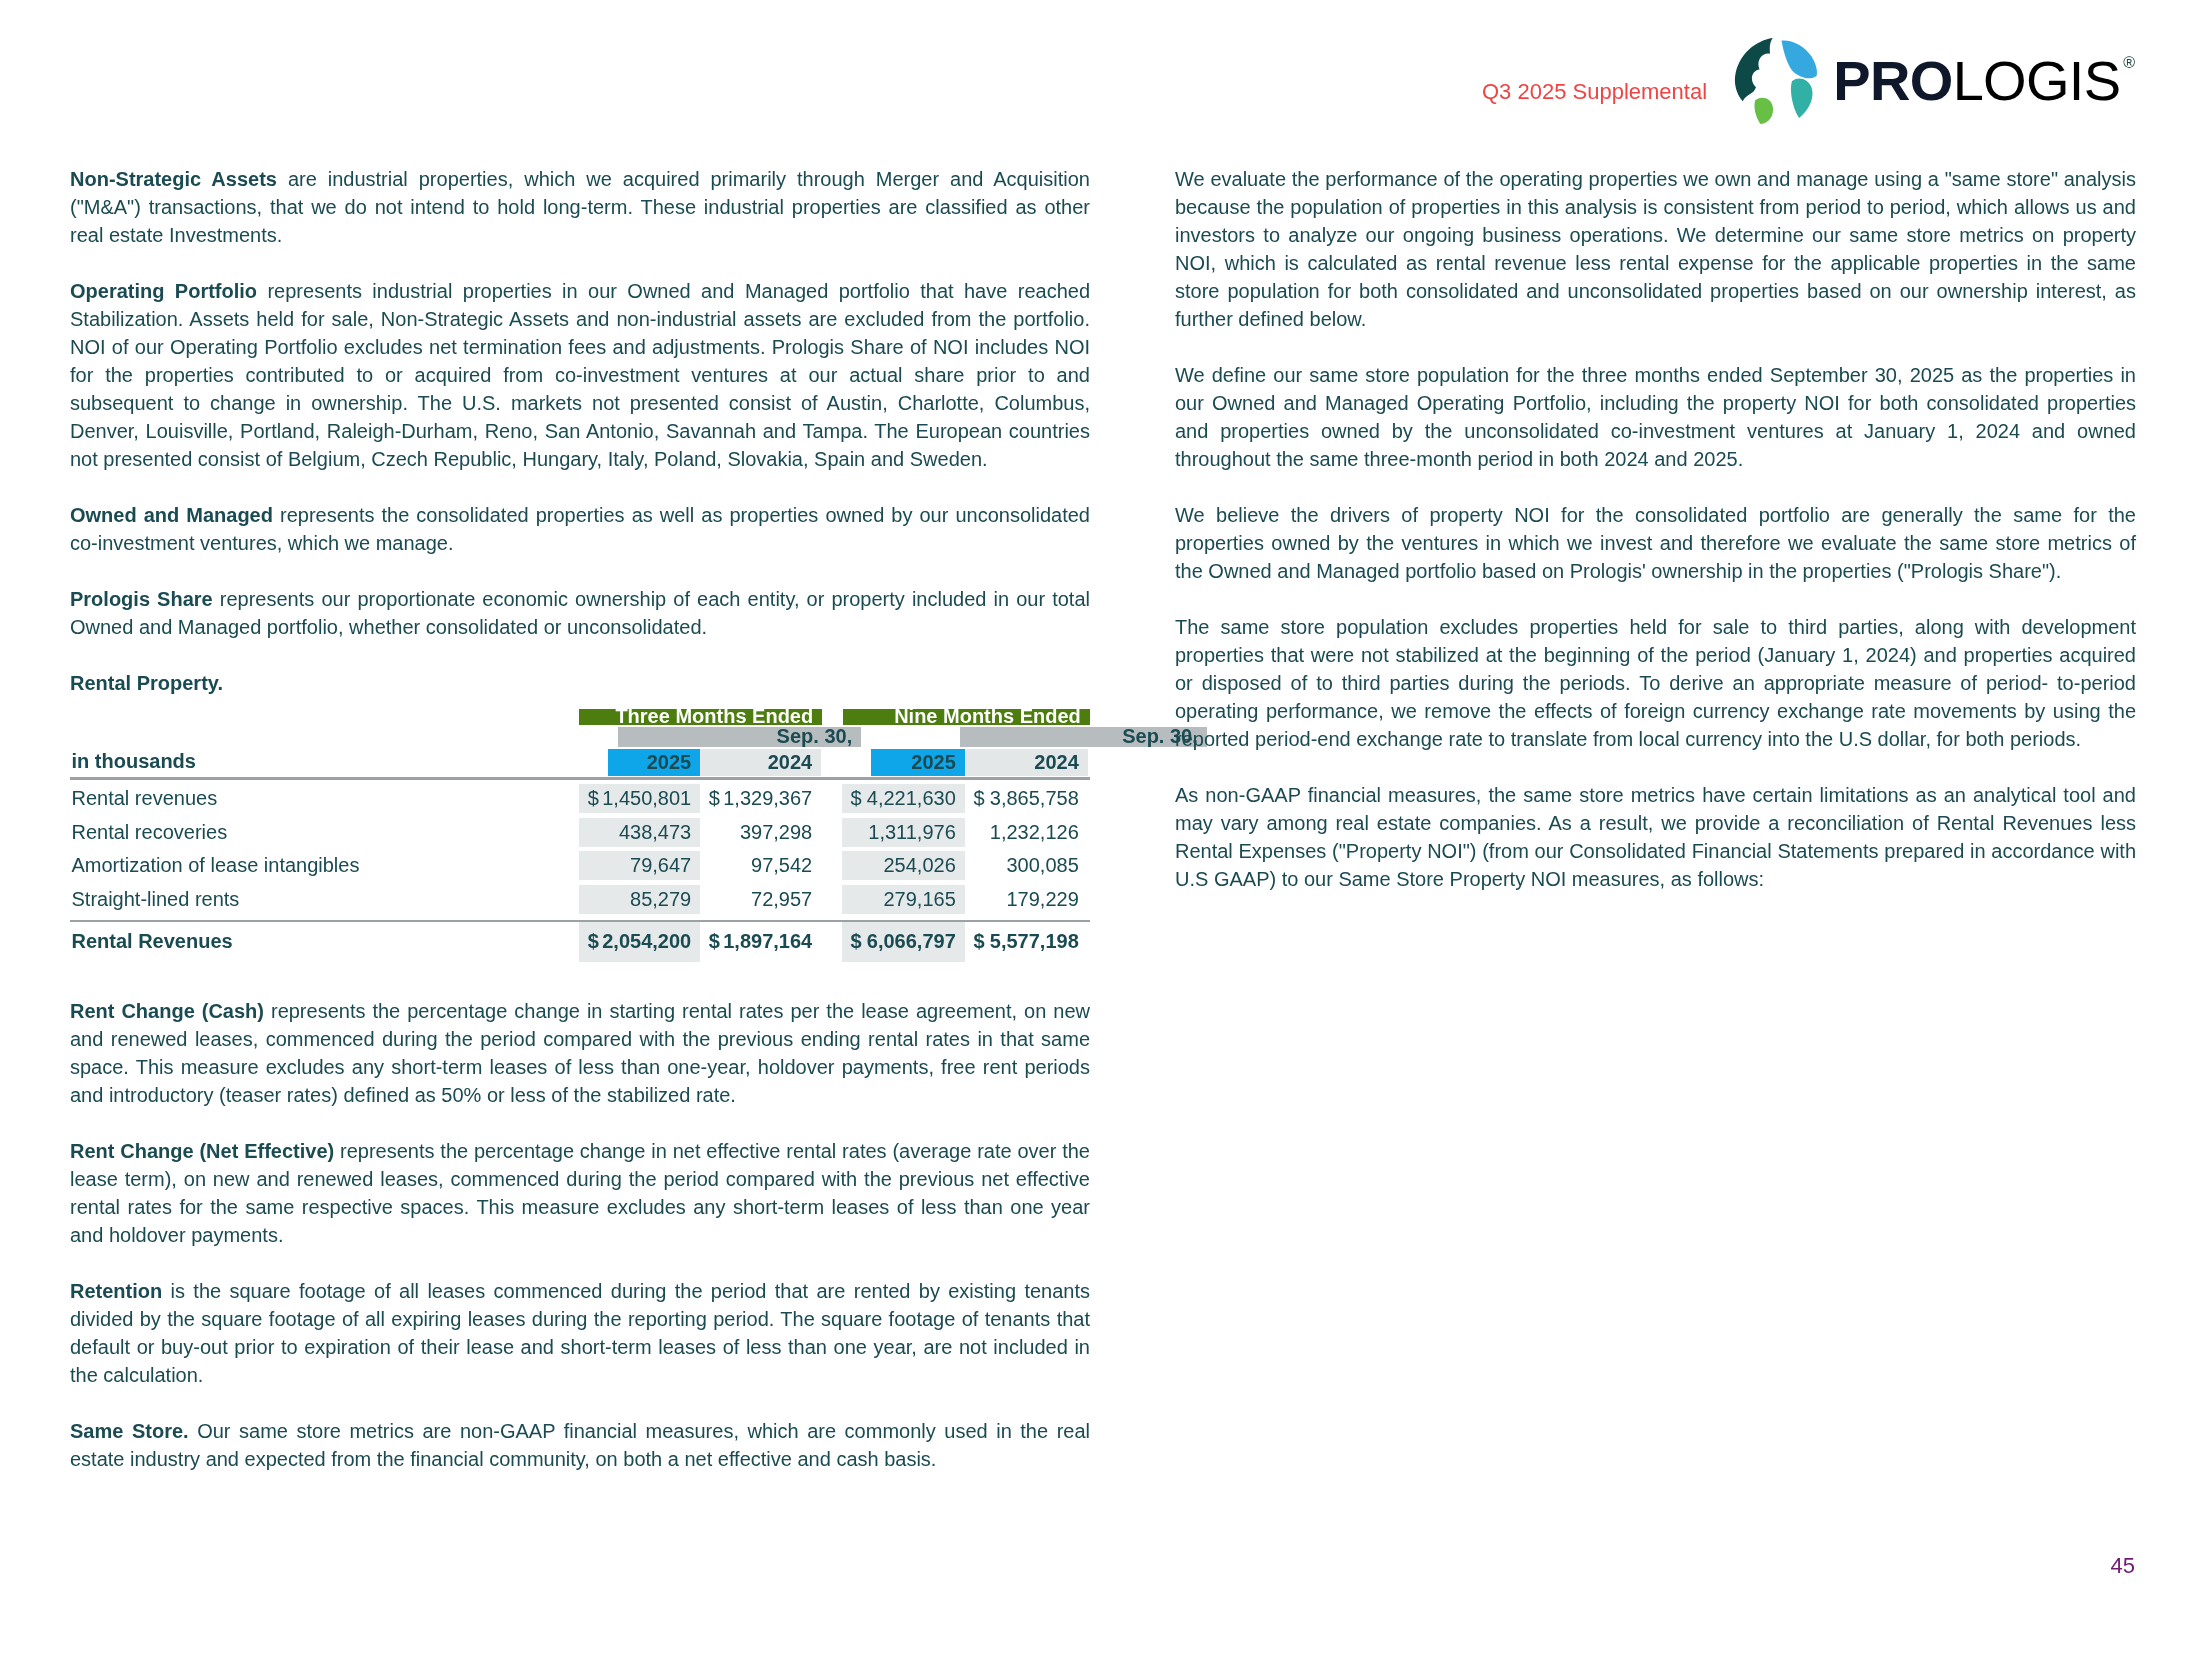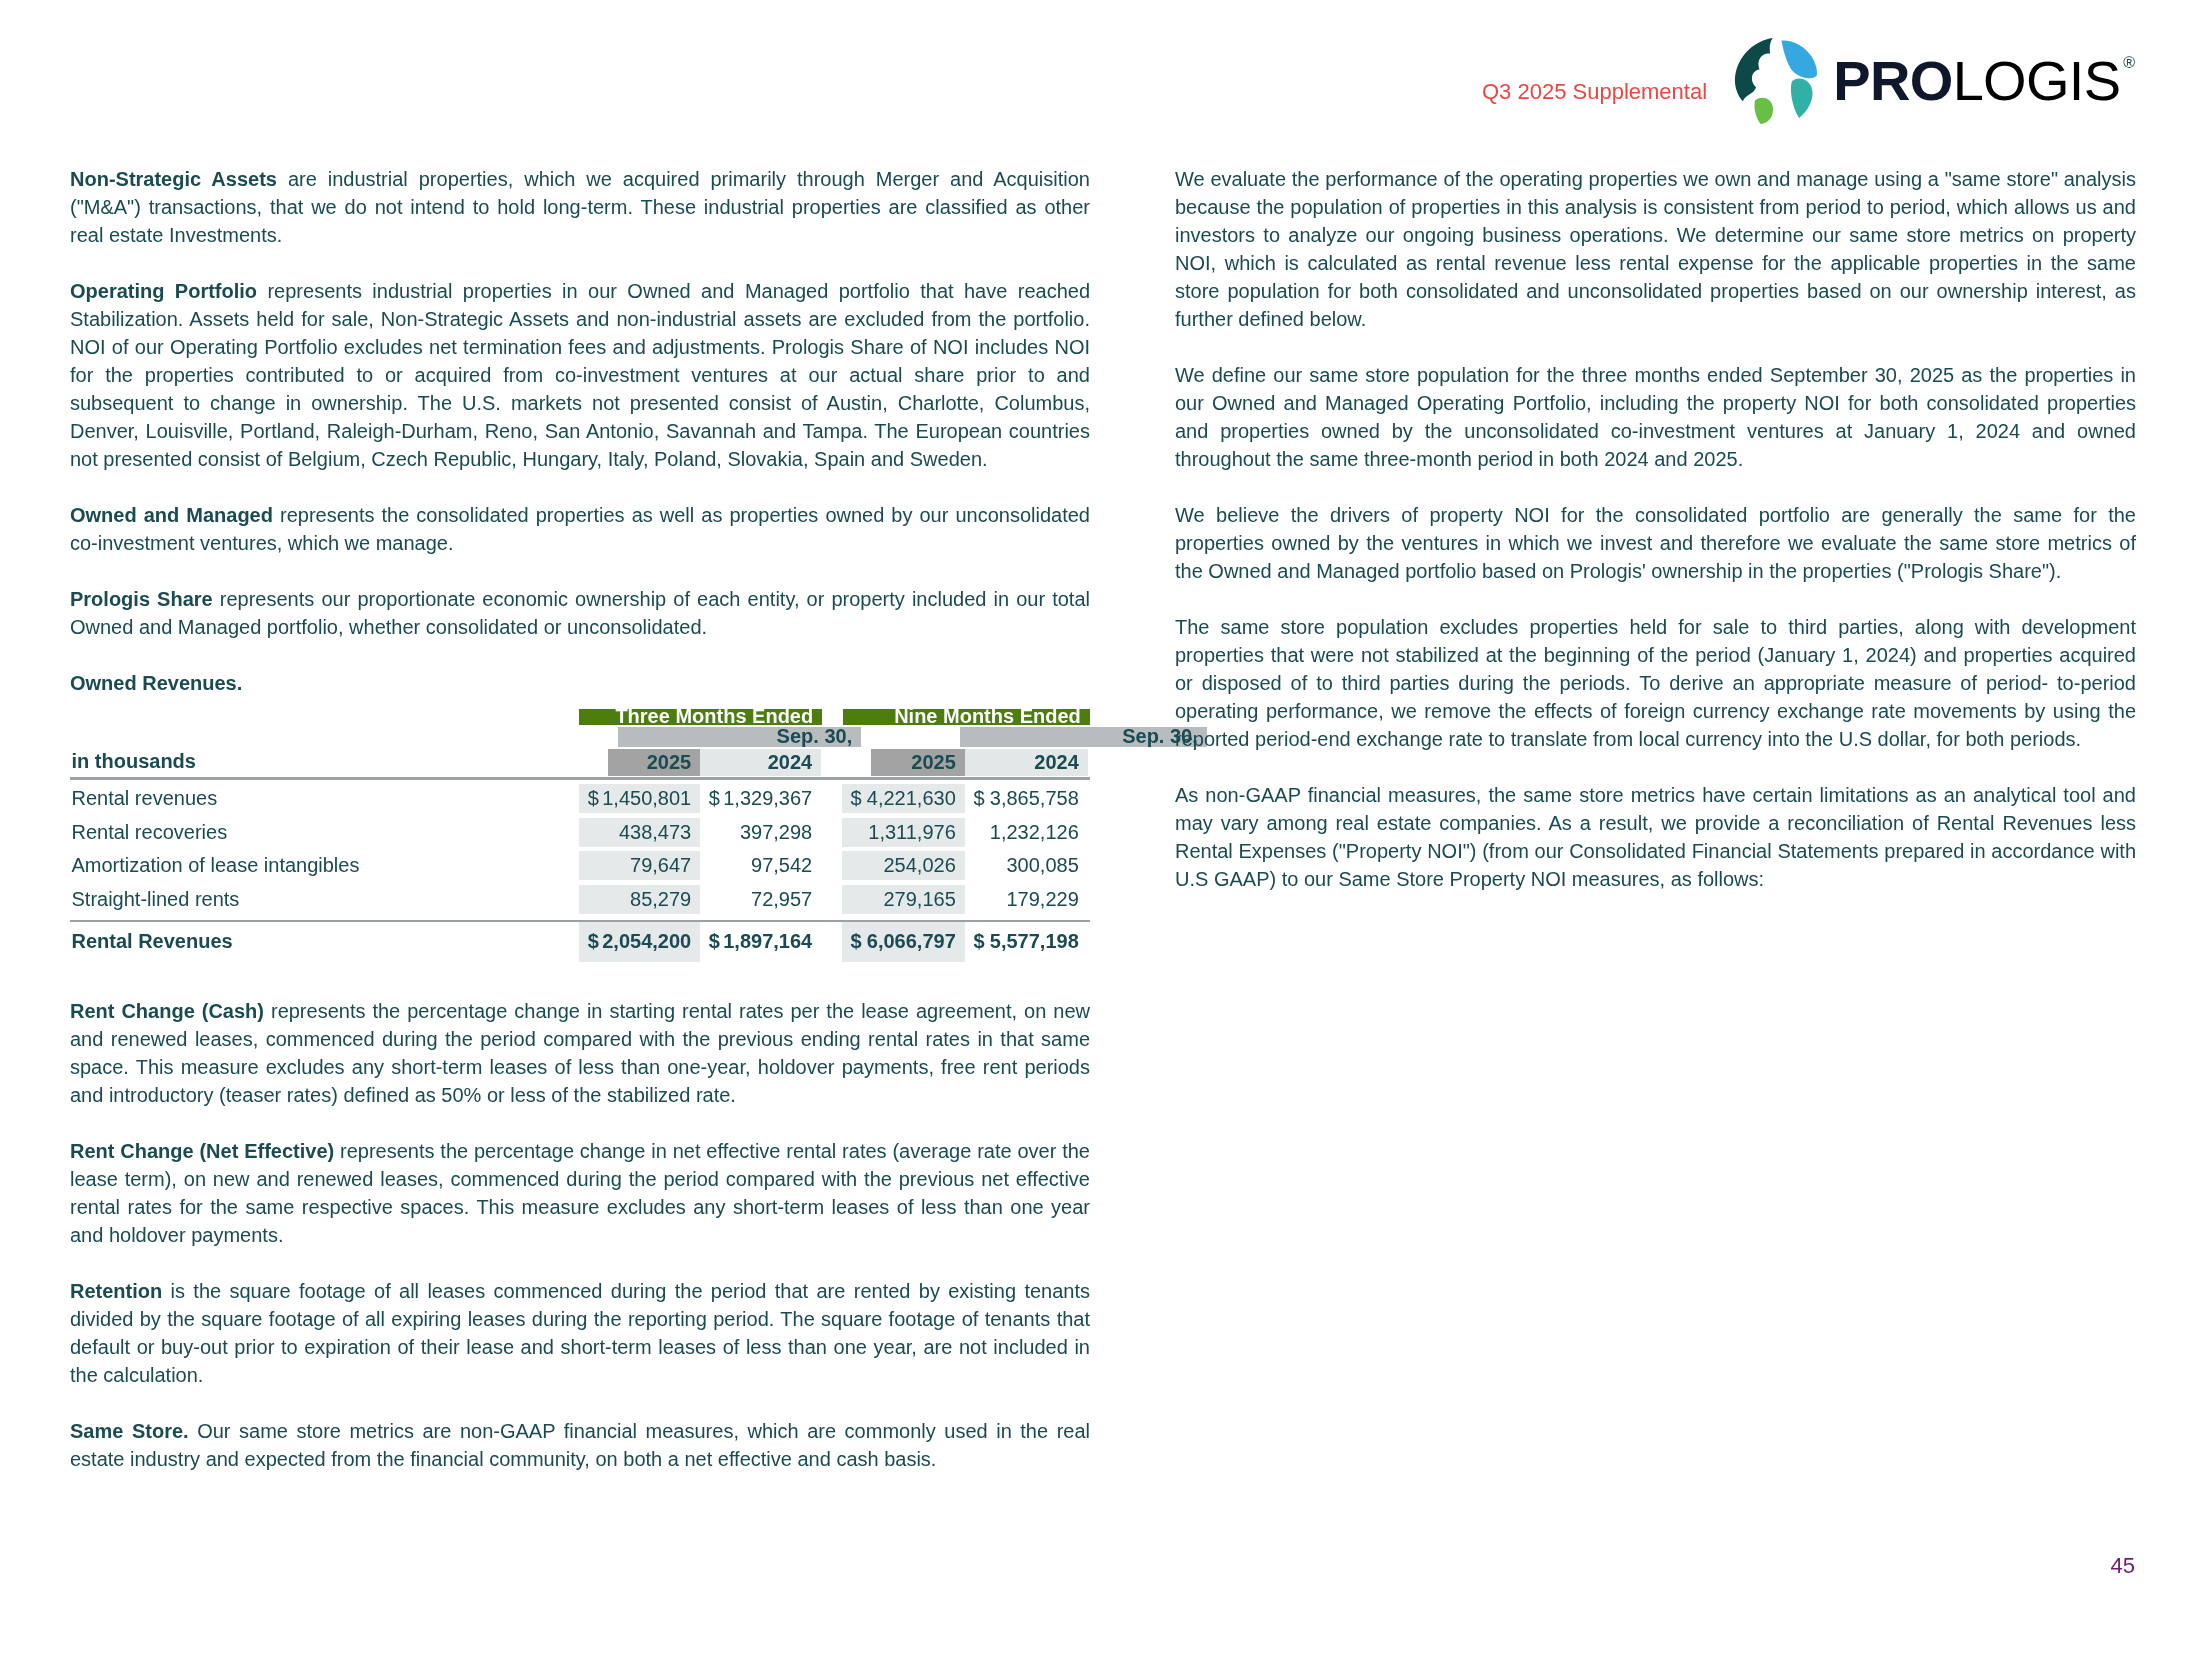--- a/index.html
+++ b/index.html
@@ -57,21 +57,21 @@
     background:#b7bcbf;color:#1a4a52;font-weight:700;
     display:flex;align-items:center;justify-content:flex-end;
     padding-right:8.8px;height:20px;
   }
   .thead2{margin-top:2.2px;gap:39px;}
   .thead3{margin-top:2.2px;}
   .year{
     font-weight:700;display:flex;align-items:center;justify-content:flex-end;
     padding-right:8.8px;height:26.5px;
   }
-  .y-dark{background:#a3a3a3;margin-left:29px;}
+  .y-dark{background:#0ea5e9;margin-left:29px;}
   .y-light{background:#e4e7e8;}
   .unit{font-weight:700;display:flex;align-items:flex-end;padding:0 0 2.2px 1.5px;}
   .rule{height:2.9px;background:#9ba1a4;margin-top:1.5px;}
   .rule2{height:2.2px;background:#9ba1a4;margin-top:5.9px;}
   .trow.body{margin-top:4.4px;}
   .rlabel{display:flex;align-items:center;padding-left:1.5px;}
   .cell{
     display:flex;align-items:center;justify-content:flex-end;
     padding-right:8.8px;height:29px;
   }
@@ -107,21 +107,21 @@
     </div>
   </div>
 
   <div class="columns">
 
     <div class="col-left">
       <p class="para"><b>Non-Strategic Assets</b><span> are industrial properties, which we acquired primarily through Merger and Acquisition ("M&amp;A") transactions, that we do not intend to hold long-term. These industrial properties are classified as other real estate Investments.</span></p>
       <p class="para"><b>Operating Portfolio</b><span> represents industrial properties in our Owned and Managed portfolio that have reached Stabilization. Assets held for sale, Non-Strategic Assets and non-industrial assets are excluded from the portfolio. NOI of our Operating Portfolio excludes net termination fees and adjustments. Prologis Share of NOI includes NOI for the properties contributed to or acquired from co-investment ventures at our actual share prior to and subsequent to change in ownership. The U.S. markets not presented consist of Austin, Charlotte, Columbus, Denver, Louisville, Portland, Raleigh-Durham, Reno, San Antonio, Savannah and Tampa. The European countries not presented consist of Belgium, Czech Republic, Hungary, Italy, Poland, Slovakia, Spain and Sweden.</span></p>
       <p class="para"><b>Owned and Managed</b><span> represents the consolidated properties as well as properties owned by our unconsolidated co-investment ventures, which we manage.</span></p>
       <p class="para"><b>Prologis Share</b><span> represents our proportionate economic ownership of each entity, or property included in our total Owned and Managed portfolio, whether consolidated or unconsolidated.</span></p>
-      <p class="para heading"><b>Owned Revenues.</b><span></span></p>
+      <p class="para heading"><b>Rental Property.</b><span></span></p>
 
       <div class="fin-table">
 
         <div class="trow t-cols2">
           <div></div>
           <div class="band-dark">Three Months Ended</div>
           <div></div>
           <div class="band-dark">Nine Months Ended</div>
         </div>
 

